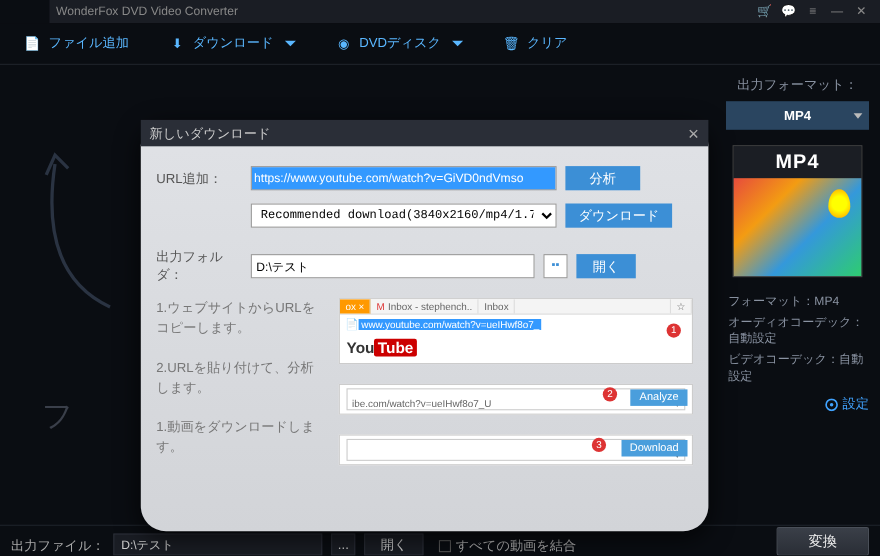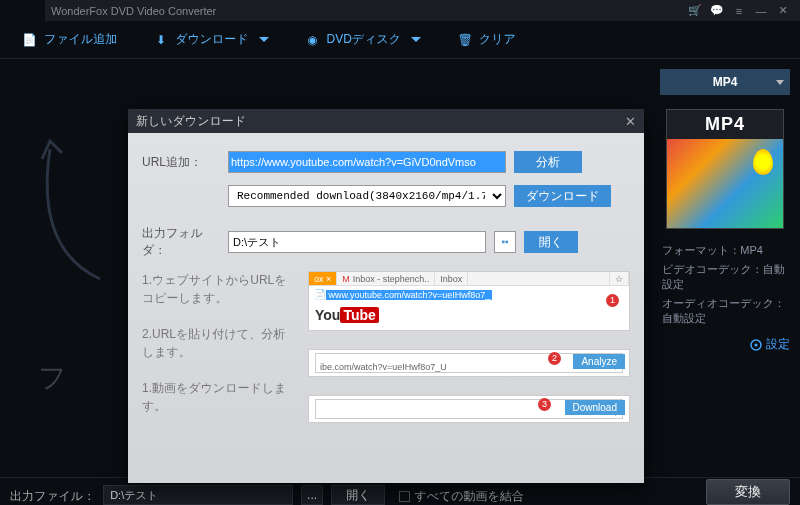--- a/index.html
+++ b/index.html
@@ -26,21 +26,21 @@
 .right .gear{width:12px;height:12px;display:inline-block;}
 .bottombar{height:28px;background:#0a0d12;display:flex;align-items:flex-end;padding:0 10px;font-size:12px;color:#aaa;border-top:1px solid #1f232b; gap:8px;}
 .bottombar input[type="text"]{background:#1a1d24;border:1px solid #2a2e37;color:#ccc;height:20px;flex:0 0 190px;padding:0 6px;font-size:11px;}
 .bottombar .dots{background:#1a1d24;border:1px solid #2a2e37;color:#ccc;height:20px;width:22px;text-align:center;line-height:18px;cursor:pointer;}
 .bottombar .open{background:#1a1d24;border:1px solid #2a2e37;color:#ccc;height:20px;padding:0 14px;line-height:18px;cursor:pointer;}
 .bottombar .chk{display:flex;align-items:center;gap:4px;margin-left:6px;}
 .bottombar .chk .box{width:11px;height:11px;border:1px solid #555;}
 .bottombar .convert{margin-left:auto;background:linear-gradient(180deg,#3a3f48,#2a2e36);border:1px solid #4a4f58;color:#eee;padding:3px 28px;border-radius:2px;font-size:13px;cursor:pointer;}
 
 
-.modal{position:absolute;left:128px;top:50px;width:516px;height:374px;background:linear-gradient(180deg,#e0e2e6,#d2d4d8);box-shadow:0 6px 22px rgba(0,0,0,.7);display:flex;flex-direction:column;}
+.modal{position:absolute;left:128px;top:50px;width:516px;height:374px;background:linear-gradient(180deg,#e0e2e6,#d2d4d8);box-shadow:0 6px 22px rgba(0,0,0,.7);display:flex;flex-direction:column;border-radius:23px;}
 .modal .dlg-tb{height:24px;background:#2a2e37;color:#ccc;font-size:12px;display:flex;align-items:center;padding:0 8px;}
 .modal .dlg-tb .close{margin-left:auto;color:#aaa;cursor:pointer;font-size:13px;}
 .modal .content{padding:18px 14px 6px 14px;color:#555;font-size:12px;}
 .row{display:flex;align-items:center;margin-bottom:12px; gap:8px;}
 .row .lbl{width:78px;text-align:left;color:#555;font-size:12px;}
 .row input[type="text"],.row select{height:22px;border:1px solid #999;background:#fff;font-size:11px;padding:0 4px;font-family:inherit;}
 .row input.url{width:278px;}
 .row select.qual{width:278px; font-family: "Courier New", monospace; font-size:11px;}
 .row .btn{background:#3c8fd6;color:#fff;border:none;height:22px;padding:0 12px;font-size:12px;cursor:pointer;min-width:68px;}
 .row .folder{width:258px;}
@@ -172,33 +172,34 @@
               <span class="badge" style="right:78px;top:2px;">3</span>
               <span class="demo-btn">Download</span>
             </div>
           </div>
         </div>
       </div>
     </div>
   </div>
 
   <div class="right">
+    <div class="out-label">出力フォーマット：</div>
     <div class="format-btn">
       <span>MP4</span>
       <span class="arrow"></span>
     </div>
     <div class="thumb">
       <div class="mp4">MP4</div>
       <div class="pic">
           <div class="balloon"></div>
         </div>
     </div>
     <div class="info-line">フォーマット：MP4</div>
+    <div class="info-line">オーディオコーデック：自動設定</div>
     <div class="info-line">ビデオコーデック：自動設定</div>
-    <div class="info-line">オーディオコーデック：自動設定</div>
     <div class="settings">
       <span class="gear">
         <svg viewBox="0 0 12 12">
             <circle cx="6" cy="6" r="5" fill="none" stroke="#41a3ff" stroke-width="1.5"></circle>
             <circle cx="6" cy="6" r="1.6" fill="#41a3ff"></circle>
           </svg>
       </span>
       <span>設定</span>
     </div>
   </div>

